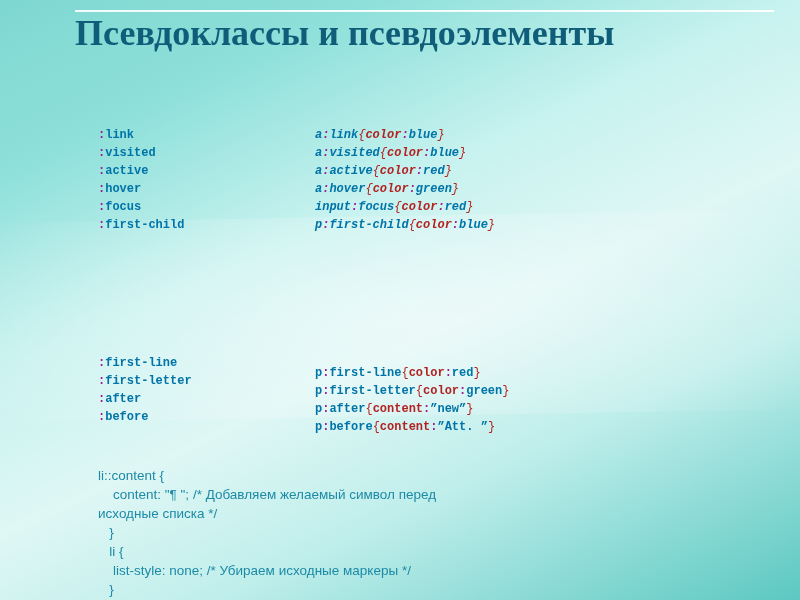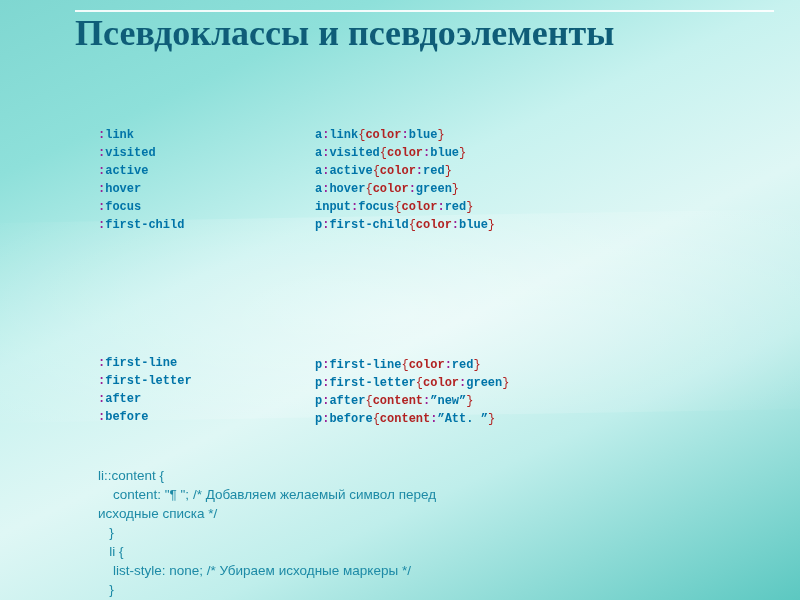--- a/index.html
+++ b/index.html
@@ -90,32 +90,32 @@
 <div class="slide">
   <div class="hr"></div>
   <div class="title">Псевдоклассы и псевдоэлементы</div>
 
   <div id="b1-pseudo" class="code-block pseudo-col" style="top:126px;"><span class="colon">:</span><span class="name">link</span>
 <span class="colon">:</span><span class="name">visited</span>
 <span class="colon">:</span><span class="name">active</span>
 <span class="colon">:</span><span class="name">hover</span>
 <span class="colon">:</span><span class="name">focus</span>
 <span class="colon">:</span><span class="name">first-child</span></div>
-  <div id="b1-ex" class="code-block example-col" style="top:126px;"><span class="name">a</span><span class="colon">:</span><span class="name">link</span><span class="brace">{</span><span class="prop">color</span><span class="colon">:</span><span class="val">blue</span><span class="brace">}</span>
+  <div id="b1-ex" class="code-block example-col" style="top:126px;font-style:italic;"><span class="name">a</span><span class="colon">:</span><span class="name">link</span><span class="brace">{</span><span class="prop">color</span><span class="colon">:</span><span class="val">blue</span><span class="brace">}</span>
 <span class="name">a</span><span class="colon">:</span><span class="name">visited</span><span class="brace">{</span><span class="prop">color</span><span class="colon">:</span><span class="val">blue</span><span class="brace">}</span>
 <span class="name">a</span><span class="colon">:</span><span class="name">active</span><span class="brace">{</span><span class="prop">color</span><span class="colon">:</span><span class="val">red</span><span class="brace">}</span>
 <span class="name">a</span><span class="colon">:</span><span class="name">hover</span><span class="brace">{</span><span class="prop">color</span><span class="colon">:</span><span class="val">green</span><span class="brace">}</span>
 <span class="name">input</span><span class="colon">:</span><span class="name">focus</span><span class="brace">{</span><span class="prop">color</span><span class="colon">:</span><span class="val">red</span><span class="brace">}</span>
 <span class="name">p</span><span class="colon">:</span><span class="name">first-child</span><span class="brace">{</span><span class="prop">color</span><span class="colon">:</span><span class="val">blue</span><span class="brace">}</span></div>
 
   <div id="b2-pseudo" class="code-block pseudo-col" style="top:354px;"><span class="colon">:</span><span class="name">first-line</span>
 <span class="colon">:</span><span class="name">first-letter</span>
 <span class="colon">:</span><span class="name">after</span>
 <span class="colon">:</span><span class="name">before</span></div>
-  <div id="b2-ex" class="code-block example-col" style="top:356px;"><span class="name">p</span><span class="colon">:</span><span class="name">first-line</span><span class="brace">{</span><span class="prop">color</span><span class="colon">:</span><span class="val">red</span><span class="brace">}</span>
+  <div id="b2-ex" class="code-block example-col" style="top:364px;"><span class="name">p</span><span class="colon">:</span><span class="name">first-line</span><span class="brace">{</span><span class="prop">color</span><span class="colon">:</span><span class="val">red</span><span class="brace">}</span>
 <span class="name">p</span><span class="colon">:</span><span class="name">first-letter</span><span class="brace">{</span><span class="prop">color</span><span class="colon">:</span><span class="val">green</span><span class="brace">}</span>
 <span class="name">p</span><span class="colon">:</span><span class="name">after</span><span class="brace">{</span><span class="prop">content</span><span class="colon">:</span><span class="str">”new”</span><span class="brace">}</span>
 <span class="name">p</span><span class="colon">:</span><span class="name">before</span><span class="brace">{</span><span class="prop">content</span><span class="colon">:</span><span class="str">”Att. ”</span><span class="brace">}</span></div>
 
   <div class="extra"><span>li::content {</span>
 <span>    content: "¶ "; /* Добавляем желаемый символ перед</span>
 <span>исходные списка */</span>
 <span>   }</span>
 <span>   li {</span>
 <span>    list-style: none; /* Убираем исходные маркеры */</span>

